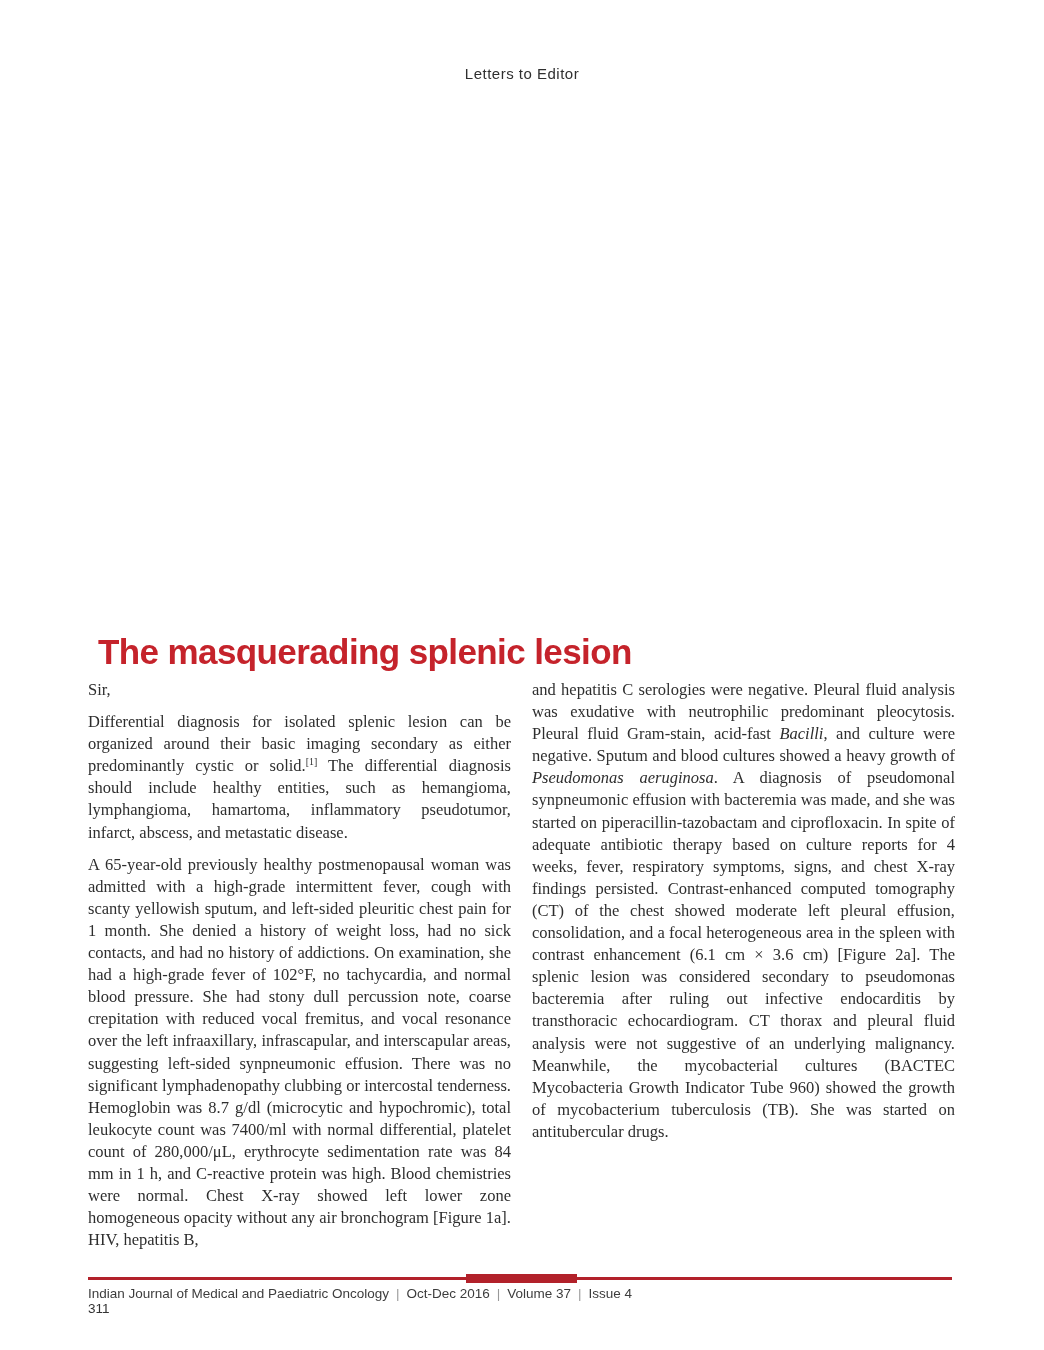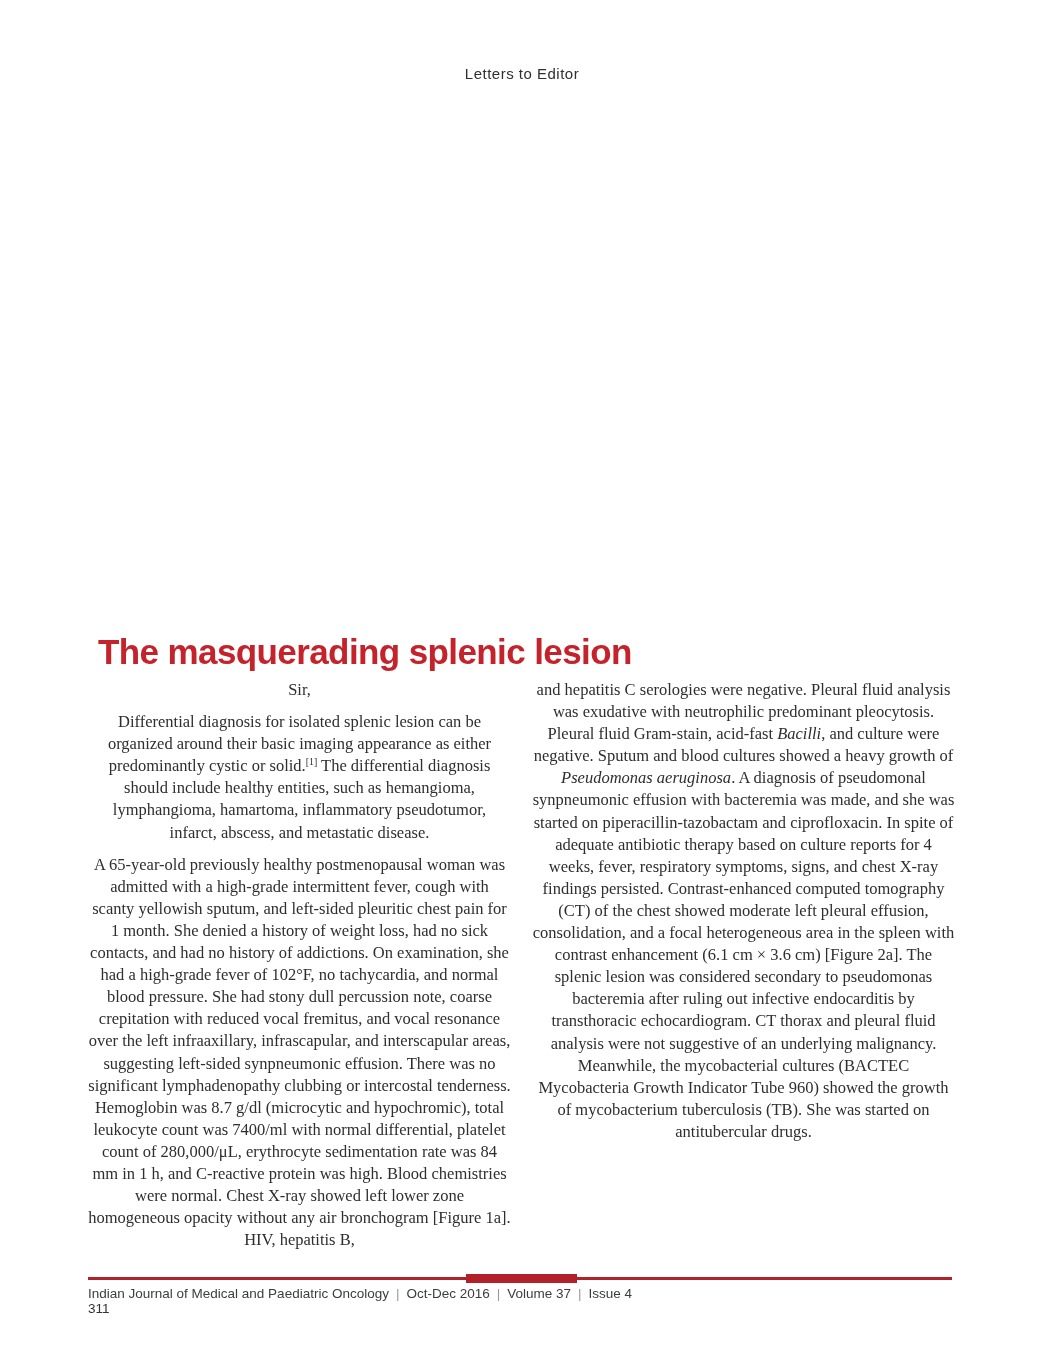--- a/index.html
+++ b/index.html
@@ -44,21 +44,21 @@
     gap: 21px;
   }
   .col {
     width: 423px;
     font-size: 16.5px;
     line-height: 22.1px;
     color: #2e2e2e;
     text-align: justify;
     text-justify: inter-word;
   }
-  .col p { margin: 0 0 10px 0; text-align: center; }
+  .col p { margin: 0 0 10px 0; }
   .salutation { text-align: left; }
   .col i { font-style: italic; }
   .col sup { font-size: 0.6em; line-height: 0; vertical-align: super; }
   .footer-rule {
     position: absolute;
     left: 88px;
     top: 1277px;
     width: 864px;
     height: 3px;
     background: var(--rule-red, #b2212a);
@@ -92,21 +92,21 @@
 
 <div class="page">
 
   <div class="running-head">Letters to Editor</div>
 
   <h1 class="title">The masquerading splenic lesion</h1>
 
   <div class="columns">
     <div class="col">
       <p class="salutation">Sir,</p>
-      <p><span>Differential diagnosis for isolated splenic lesion can be organized around their basic imaging appearance as either predominantly cystic or solid.</span><sup>[1]</sup><span> The differential diagnosis should include healthy entities, such as hemangioma, lymphangioma, hamartoma, inflammatory pseudotumor, infarct, abscess, and metastatic disease.</span></p>
+      <p><span>Differential diagnosis for isolated splenic lesion can be organized around their basic imaging secondary as either predominantly cystic or solid.</span><sup>[1]</sup><span> The differential diagnosis should include healthy entities, such as hemangioma, lymphangioma, hamartoma, inflammatory pseudotumor, infarct, abscess, and metastatic disease.</span></p>
       <p><span>A 65-year-old previously healthy postmenopausal woman was admitted with a high-grade intermittent fever, cough with scanty yellowish sputum, and left-sided pleuritic chest pain for 1 month. She denied a history of weight loss, had no sick contacts, and had no history of addictions. On examination, she had a high-grade fever of 102°F, no tachycardia, and normal blood pressure. She had stony dull percussion note, coarse crepitation with reduced vocal fremitus, and vocal resonance over the left infraaxillary, infrascapular, and interscapular areas, suggesting left-sided synpneumonic effusion. There was no significant lymphadenopathy clubbing or intercostal tenderness. Hemoglobin was 8.7 g/dl (microcytic and hypochromic), total leukocyte count was 7400/ml with normal differential, platelet count of 280,000/μL, erythrocyte sedimentation rate was 84 mm in 1 h, and C-reactive protein was high. Blood chemistries were normal. Chest X-ray showed left lower zone homogeneous opacity without any air bronchogram [Figure 1a]. HIV, hepatitis B,</span></p>
     </div>
     <div class="col">
       <p><span>and hepatitis C serologies were negative. Pleural fluid analysis was exudative with neutrophilic predominant pleocytosis. Pleural fluid Gram-stain, acid-fast </span><i>Bacilli</i><span>, and culture were negative. Sputum and blood cultures showed a heavy growth of </span><i>Pseudomonas aeruginosa</i><span>. A diagnosis of pseudomonal synpneumonic effusion with bacteremia was made, and she was started on piperacillin-tazobactam and ciprofloxacin. In spite of adequate antibiotic therapy based on culture reports for 4 weeks, fever, respiratory symptoms, signs, and chest X-ray findings persisted. Contrast-enhanced computed tomography (CT) of the chest showed moderate left pleural effusion, consolidation, and a focal heterogeneous area in the spleen with contrast enhancement (6.1 cm × 3.6 cm) [Figure 2a]. The splenic lesion was considered secondary to pseudomonas bacteremia after ruling out infective endocarditis by transthoracic echocardiogram. CT thorax and pleural fluid analysis were not suggestive of an underlying malignancy. Meanwhile, the mycobacterial cultures (BACTEC Mycobacteria Growth Indicator Tube 960) showed the growth of mycobacterium tuberculosis (TB). She was started on antitubercular drugs.</span></p>
     </div>
   </div>
 
   <div class="footer-rule">
     <div class="footer-rule-accent"></div>
   </div>

